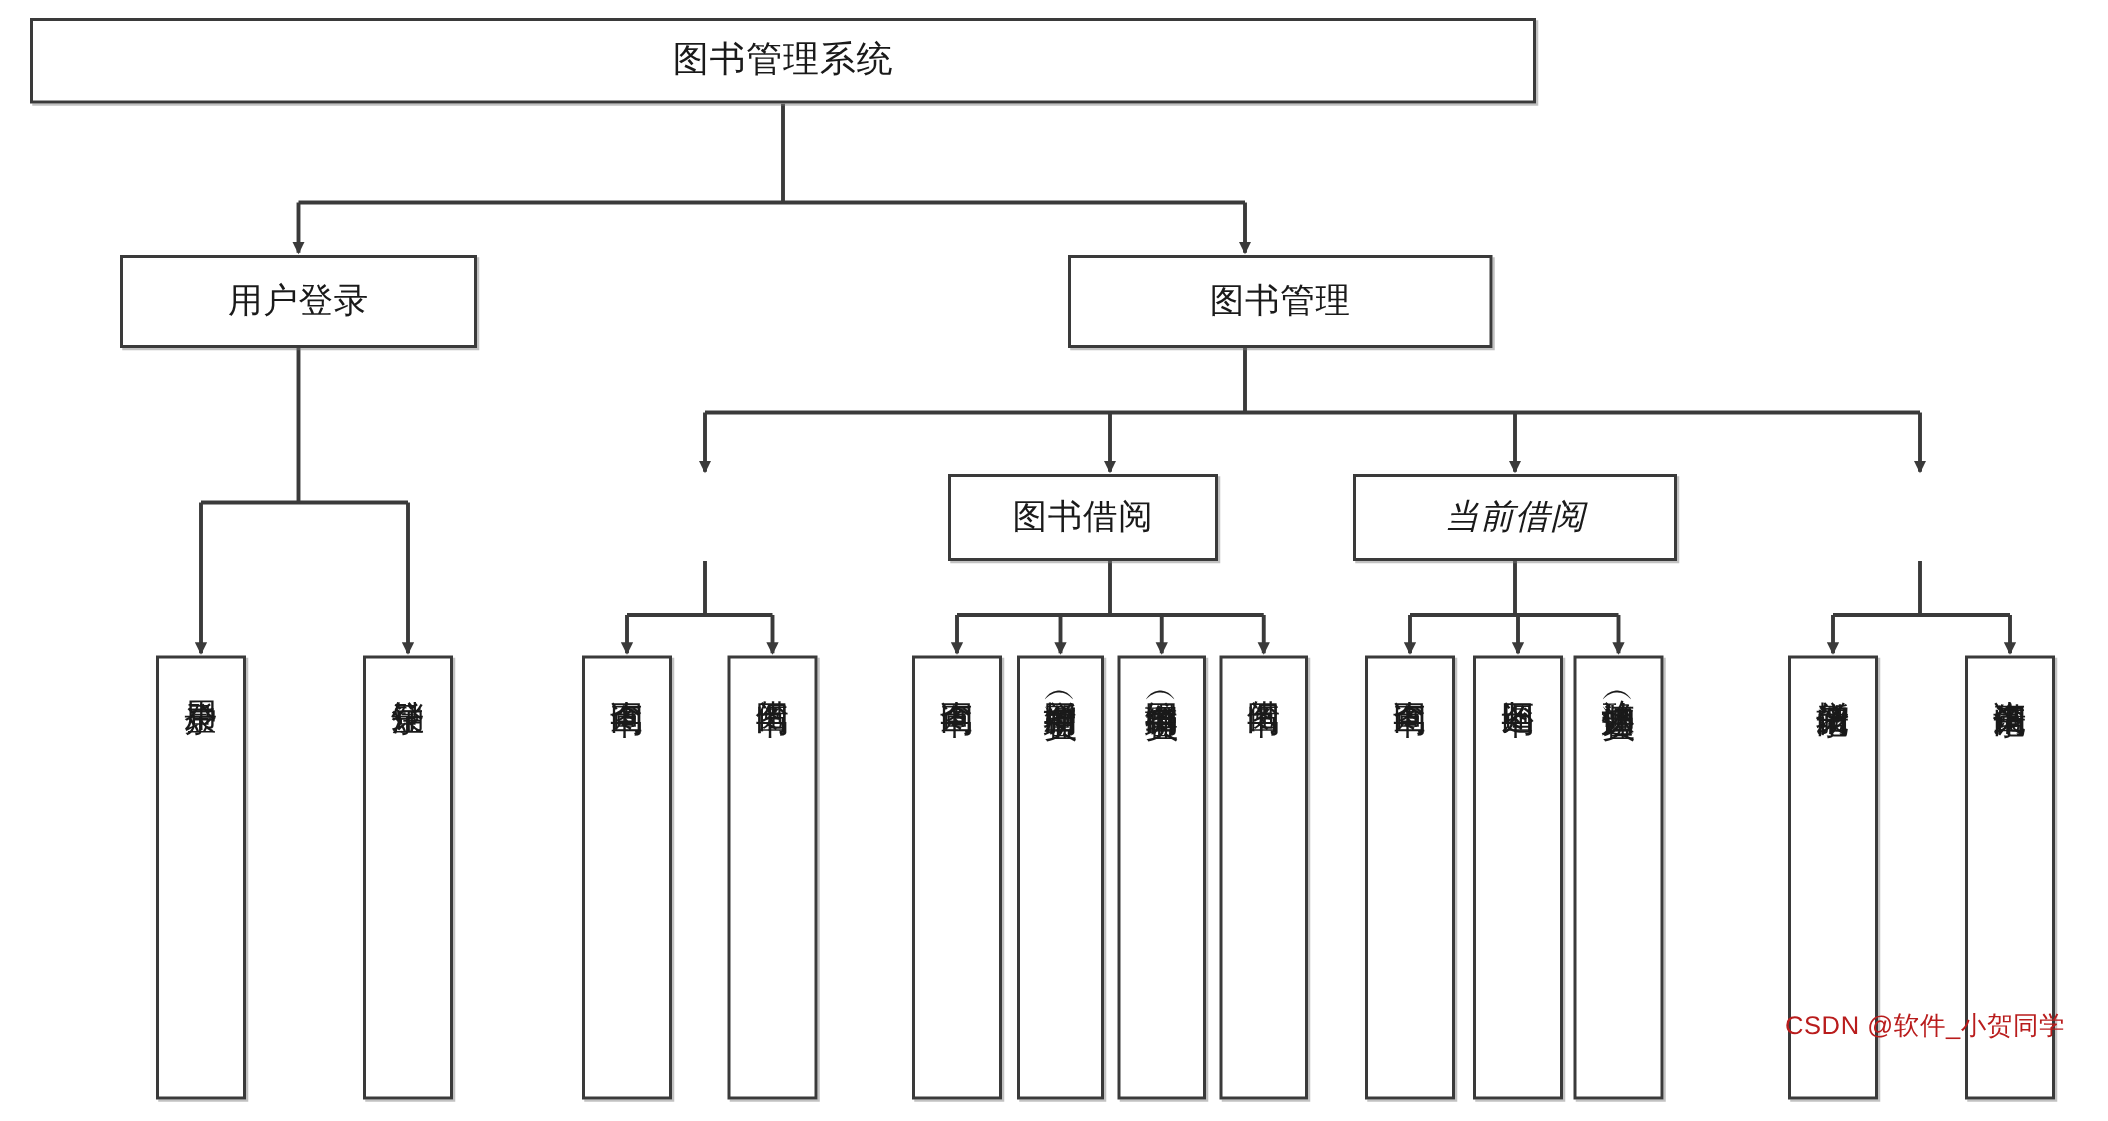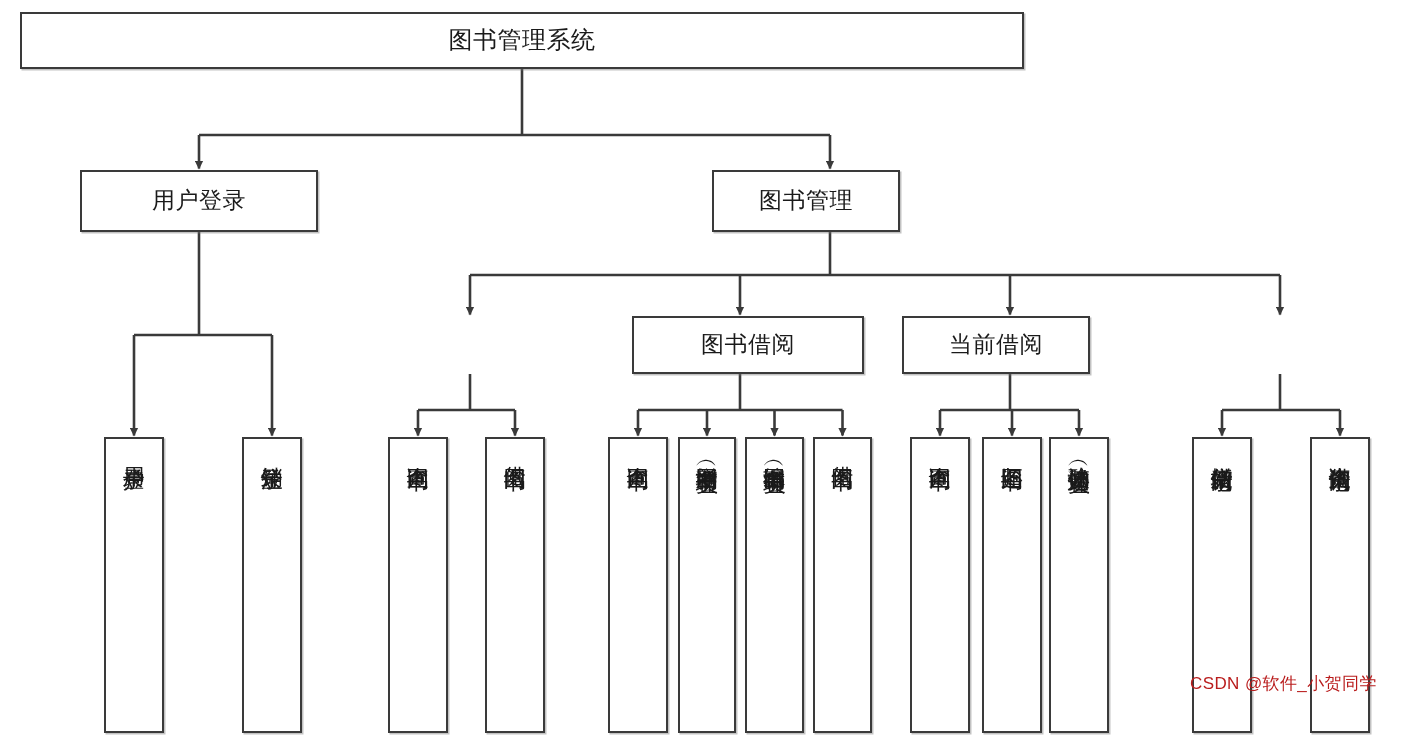--- a/index.html
+++ b/index.html
@@ -116,26 +116,26 @@
         <path d="M1222 410 L1340 410"></path>
         <path d="M1222 410 L1222 435.5" marker-end="url(#arrowhead)"></path>
         <path d="M1340 410 L1340 435.5" marker-end="url(#arrowhead)"></path>
       </g>
   </svg>
 
   <div class="node node-h node-root" style="left:20px; top:12px; width:1004px; height:57px;">图书管理系统</div>
 
   <div class="node node-h" style="left:80px; top:170px; width:238px; height:62px;">用户登录</div>
 
-  <div class="node node-h" style="left:712px; top:170px; width:188px; height:62px;">图书管理</div>
+  <div class="node node-h" style="left:712px; top:170px; width:283px; height:62px;">图书管理</div>
 
 
-  <div class="node node-h" style="left:632px; top:316px; width:232px; height:58px;">图书借阅</div>
+  <div class="node node-h" style="left:632px; top:316px; width:180px; height:58px;">图书借阅</div>
 
-  <div class="node node-h" style="left:902px; top:316px; width:188px; height:58px;">当前借阅</div>
+  <div class="node node-h" style="left:902px; top:316px; width:216px; height:58px;font-style:italic;">当前借阅</div>
 
 
   <div id="leaf-container">
       <div class="node node-v" style="left: 104px; top: 437px; width: 60px; height: 296px;">
         <span class="vlabel">用户登录</span>
       </div>
       <div class="node node-v" style="left: 242px; top: 437px; width: 60px; height: 296px;">
         <span class="vlabel">注销登录</span>
       </div>
       <div class="node node-v" style="left: 388px; top: 437px; width: 60px; height: 296px;">

